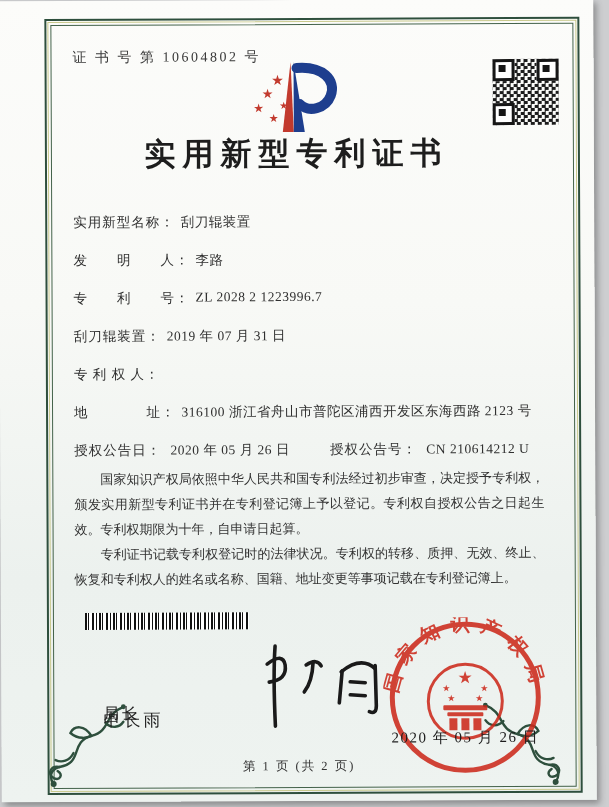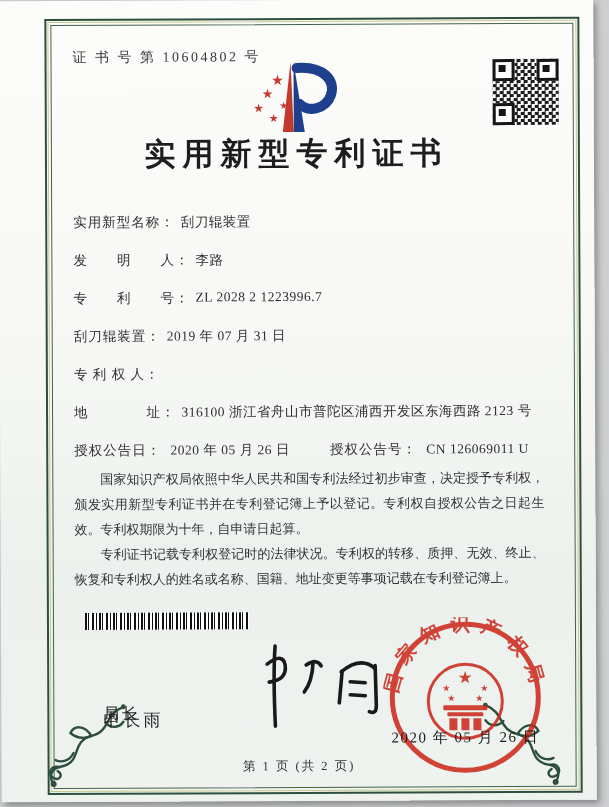--- a/index.html
+++ b/index.html
@@ -142,21 +142,21 @@
       <span class="flabel">地　　　　址：</span>
       <span class="fvalue">316100 浙江省舟山市普陀区浦西开发区东海西路 2123 号</span>
     </div>
     <div class="frow dual">
       <span class="pair1">
         <span class="flabel">授权公告日：</span>
         <span class="fvalue">2020 年 05 月 26 日</span>
       </span>
       <span class="pair2">
         <span class="flabel">授权公告号：</span>
-        <span class="fvalue">CN 126069011 U</span>
+        <span class="fvalue">CN 210614212 U</span>
       </span>
     </div>
   </div>
 
   <div class="legal">
     <p>国家知识产权局依照中华人民共和国专利法经过初步审查，决定授予专利权，颁发实用新型专利证书并在专利登记簿上予以登记。专利权自授权公告之日起生效。专利权期限为十年，自申请日起算。</p>
     <p>专利证书记载专利权登记时的法律状况。专利权的转移、质押、无效、终止、恢复和专利权人的姓名或名称、国籍、地址变更等事项记载在专利登记簿上。</p>
   </div>
 
   <div class="barcode"></div>

